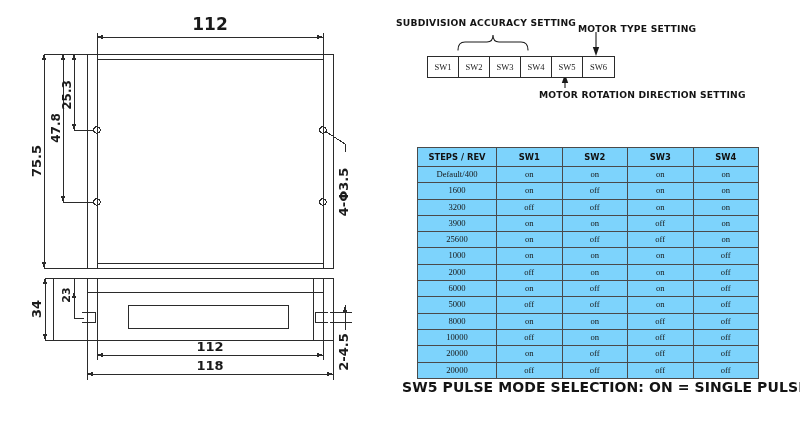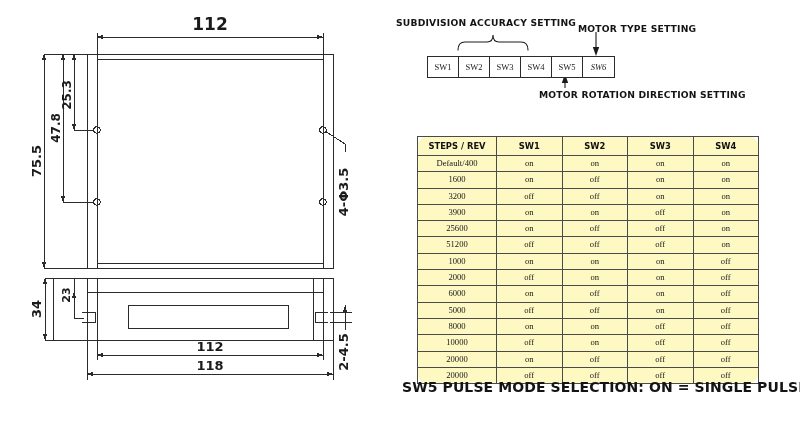--- a/index.html
+++ b/index.html
@@ -79,32 +79,31 @@
     height: 20px;
     border-right: 1px solid #2b2b2b;
     display: flex;
     align-items: center;
     justify-content: center;
     font-family: "Liberation Serif", serif;
     font-size: 8.5px;
     color: #1a1a1a;
     box-sizing: border-box;
   }
-  .switch-cell:last-child { border-right: none; font-style: italic; }
+  .switch-cell:last-child { border-right: none; }
 
   
   #dip-table {
     position: absolute;
     left: 25px;
-    top: 136px;
+    top: 147px;
     width: 341px;
     border-collapse: collapse;
-    background: #fef9c3;
+    background: #7dd3fc;
     table-layout: fixed;
-    border-radius: 12px;
   }
   #dip-table th,
   #dip-table td {
     border: 1px solid #4a4a4a;
     text-align: center;
     padding: 0;
     height: 15.3px;
     line-height: 15.3px;
   }
   #dip-table thead th {
@@ -331,27 +330,20 @@
             <td>on</td>
           </tr>
           <tr>
             <td>25600</td>
             <td>on</td>
             <td>off</td>
             <td>off</td>
             <td>on</td>
           </tr>
           <tr>
-            <td>51200</td>
-            <td>off</td>
-            <td>off</td>
-            <td>off</td>
-            <td>on</td>
-          </tr>
-          <tr>
             <td>1000</td>
             <td>on</td>
             <td>on</td>
             <td>on</td>
             <td>off</td>
           </tr>
           <tr>
             <td>2000</td>
             <td>off</td>
             <td>on</td>

